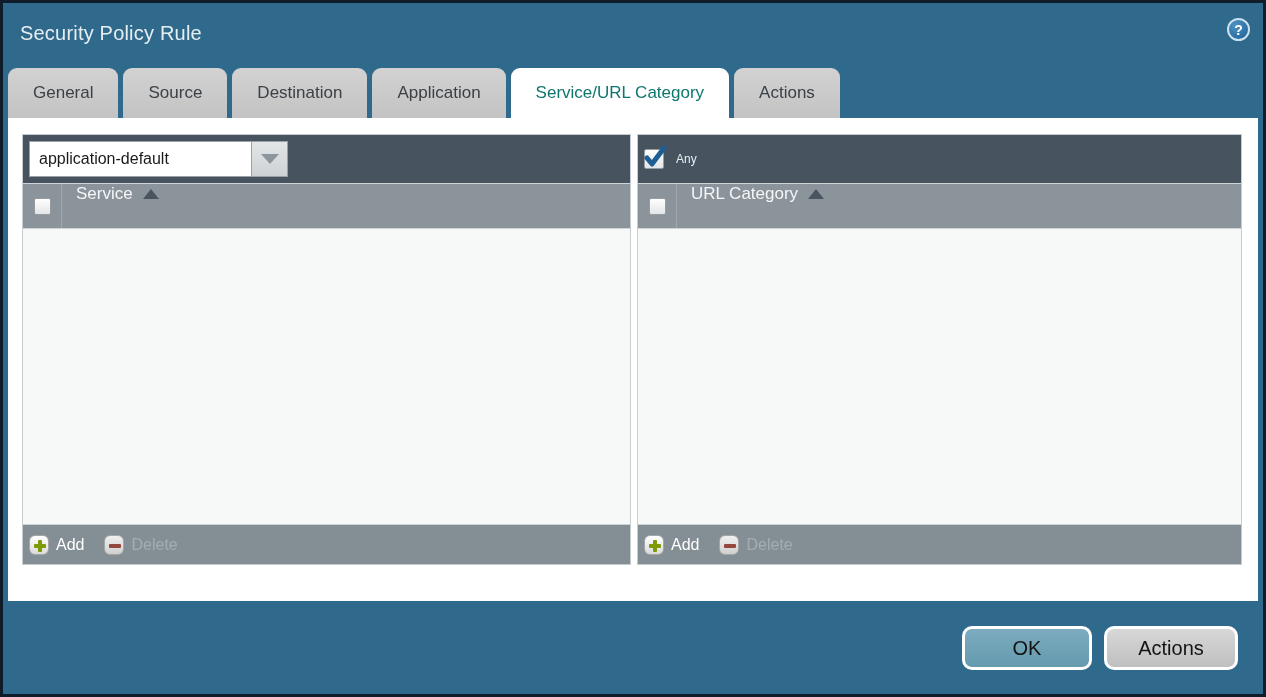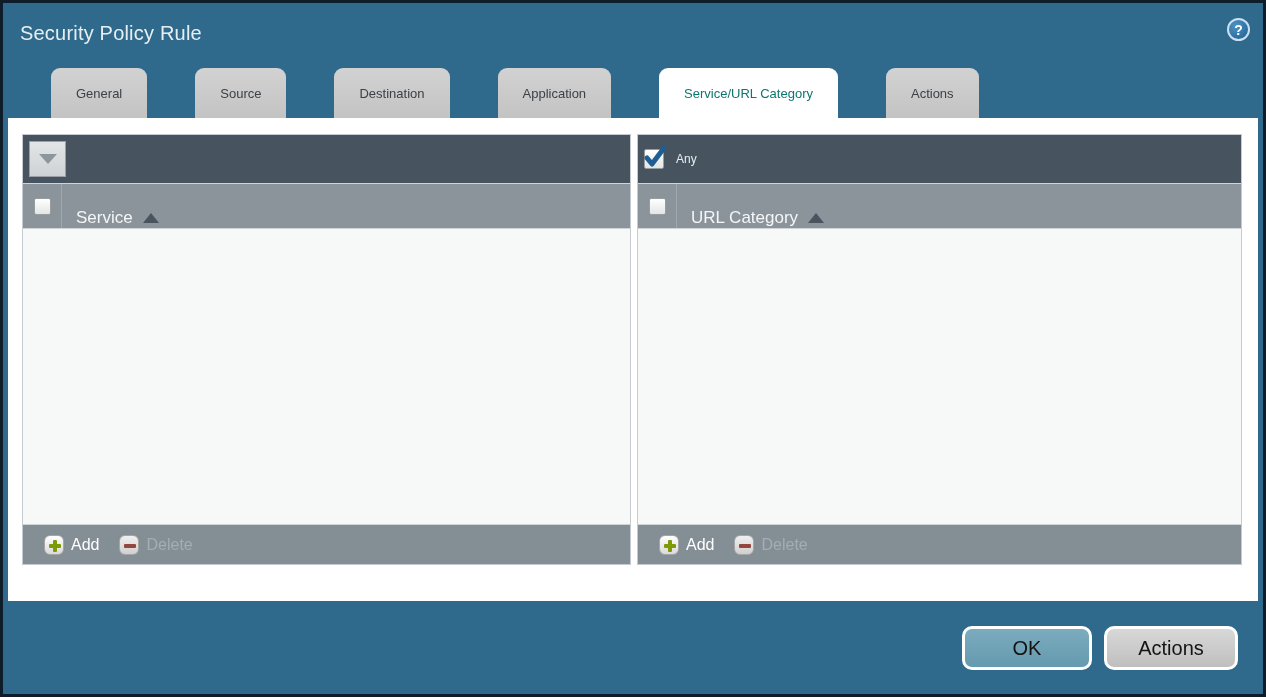--- a/index.html
+++ b/index.html
@@ -17,32 +17,32 @@
     position:absolute;right:13px;top:15px;width:23px;height:23px;border-radius:50%;
     background:radial-gradient(circle at 35% 30%, #4e93c4, #1f5e92);
     border:2px solid #c9e1f1;color:#fff;font-size:14px;font-weight:bold;
     display:flex;align-items:center;justify-content:center;cursor:pointer;
   }
   
   .tabs{position:absolute;left:5px;top:65px;height:50px;display:flex;gap:5px;align-items:flex-end;}
   .tab{
     height:50px;display:flex;align-items:center;padding:12px 25px;
     background:linear-gradient(#d2d2d2,#c3c3c3);
-    border-radius:9px 9px 0 0;color:#3b4146;font-size:13px;cursor:pointer;white-space:nowrap;margin-left:43px;
+    border-radius:9px 9px 0 0;color:#3b4146;font-size:17px;cursor:pointer;white-space:nowrap;
   }
   .tab.active{background:#ffffff;color:#0f766e;}
   
   .content{position:absolute;left:5px;top:115px;width:1250px;height:483px;background:#ffffff;}
   .panel{position:absolute;display:flex;flex-direction:column;border:1px solid #c6cbcf;background:#f7f8f8;}
   .panel-left{left:14px;top:16px;width:609px;height:431px;}
   .panel-right{left:629px;top:16px;width:605px;height:431px;}
   .panel-toolbar{height:48px;background:#475460;display:flex;align-items:center;padding:0 6px;flex:none;}
-  .panel-colheader{height:46px;background:#8b949b;border-top:1px solid #cfd4d7;border-bottom:1px solid #cfd4d7;display:flex;align-items:flex-end;flex:none;}
+  .panel-colheader{height:46px;background:#8b949b;border-top:1px solid #cfd4d7;border-bottom:1px solid #cfd4d7;display:flex;align-items:flex-start;flex:none;}
   .panel-body{flex:1;background:#f7f8f8;}
-  .panel-footer{height:40px;background:#848e95;border-top:1px solid #cfd4d7;display:flex;align-items:center;padding:0 21px;flex:none;}
+  .panel-footer{height:40px;background:#848e95;border-top:1px solid #cfd4d7;display:flex;align-items:center;padding:0 6px;flex:none;}
   
   .combo{display:flex;height:36px;}
   .combo-input{
     width:222px;height:36px;border:1px solid #9aa0a5;border-right:none;background:#fff;
     font-family:"Liberation Sans",sans-serif;font-size:16px;color:#1a1a1a;padding:0 9px;outline:none;
   }
   .combo-btn{
     width:37px;height:36px;background:linear-gradient(#e3e6e7,#ced2d4);
     border:1px solid #9aa0a5;display:flex;align-items:center;justify-content:center;cursor:pointer;
   }
@@ -97,20 +97,21 @@
     <div class="tab">Application</div>
     <div class="tab active">Service/URL Category</div>
     <div class="tab">Actions</div>
   </div>
 
   <div class="content">
 
     <div class="panel panel-left">
       <div class="panel-toolbar">
         <div class="combo">
+          <input class="combo-input" type="text" value="application-default" style="">
           <div class="combo-btn">
             <span class="arrow-down"></span>
           </div>
         </div>
       </div>
       <div class="panel-colheader">
         <div class="colcb">
           <div class="cb"></div>
         </div>
         <div class="collabel">

